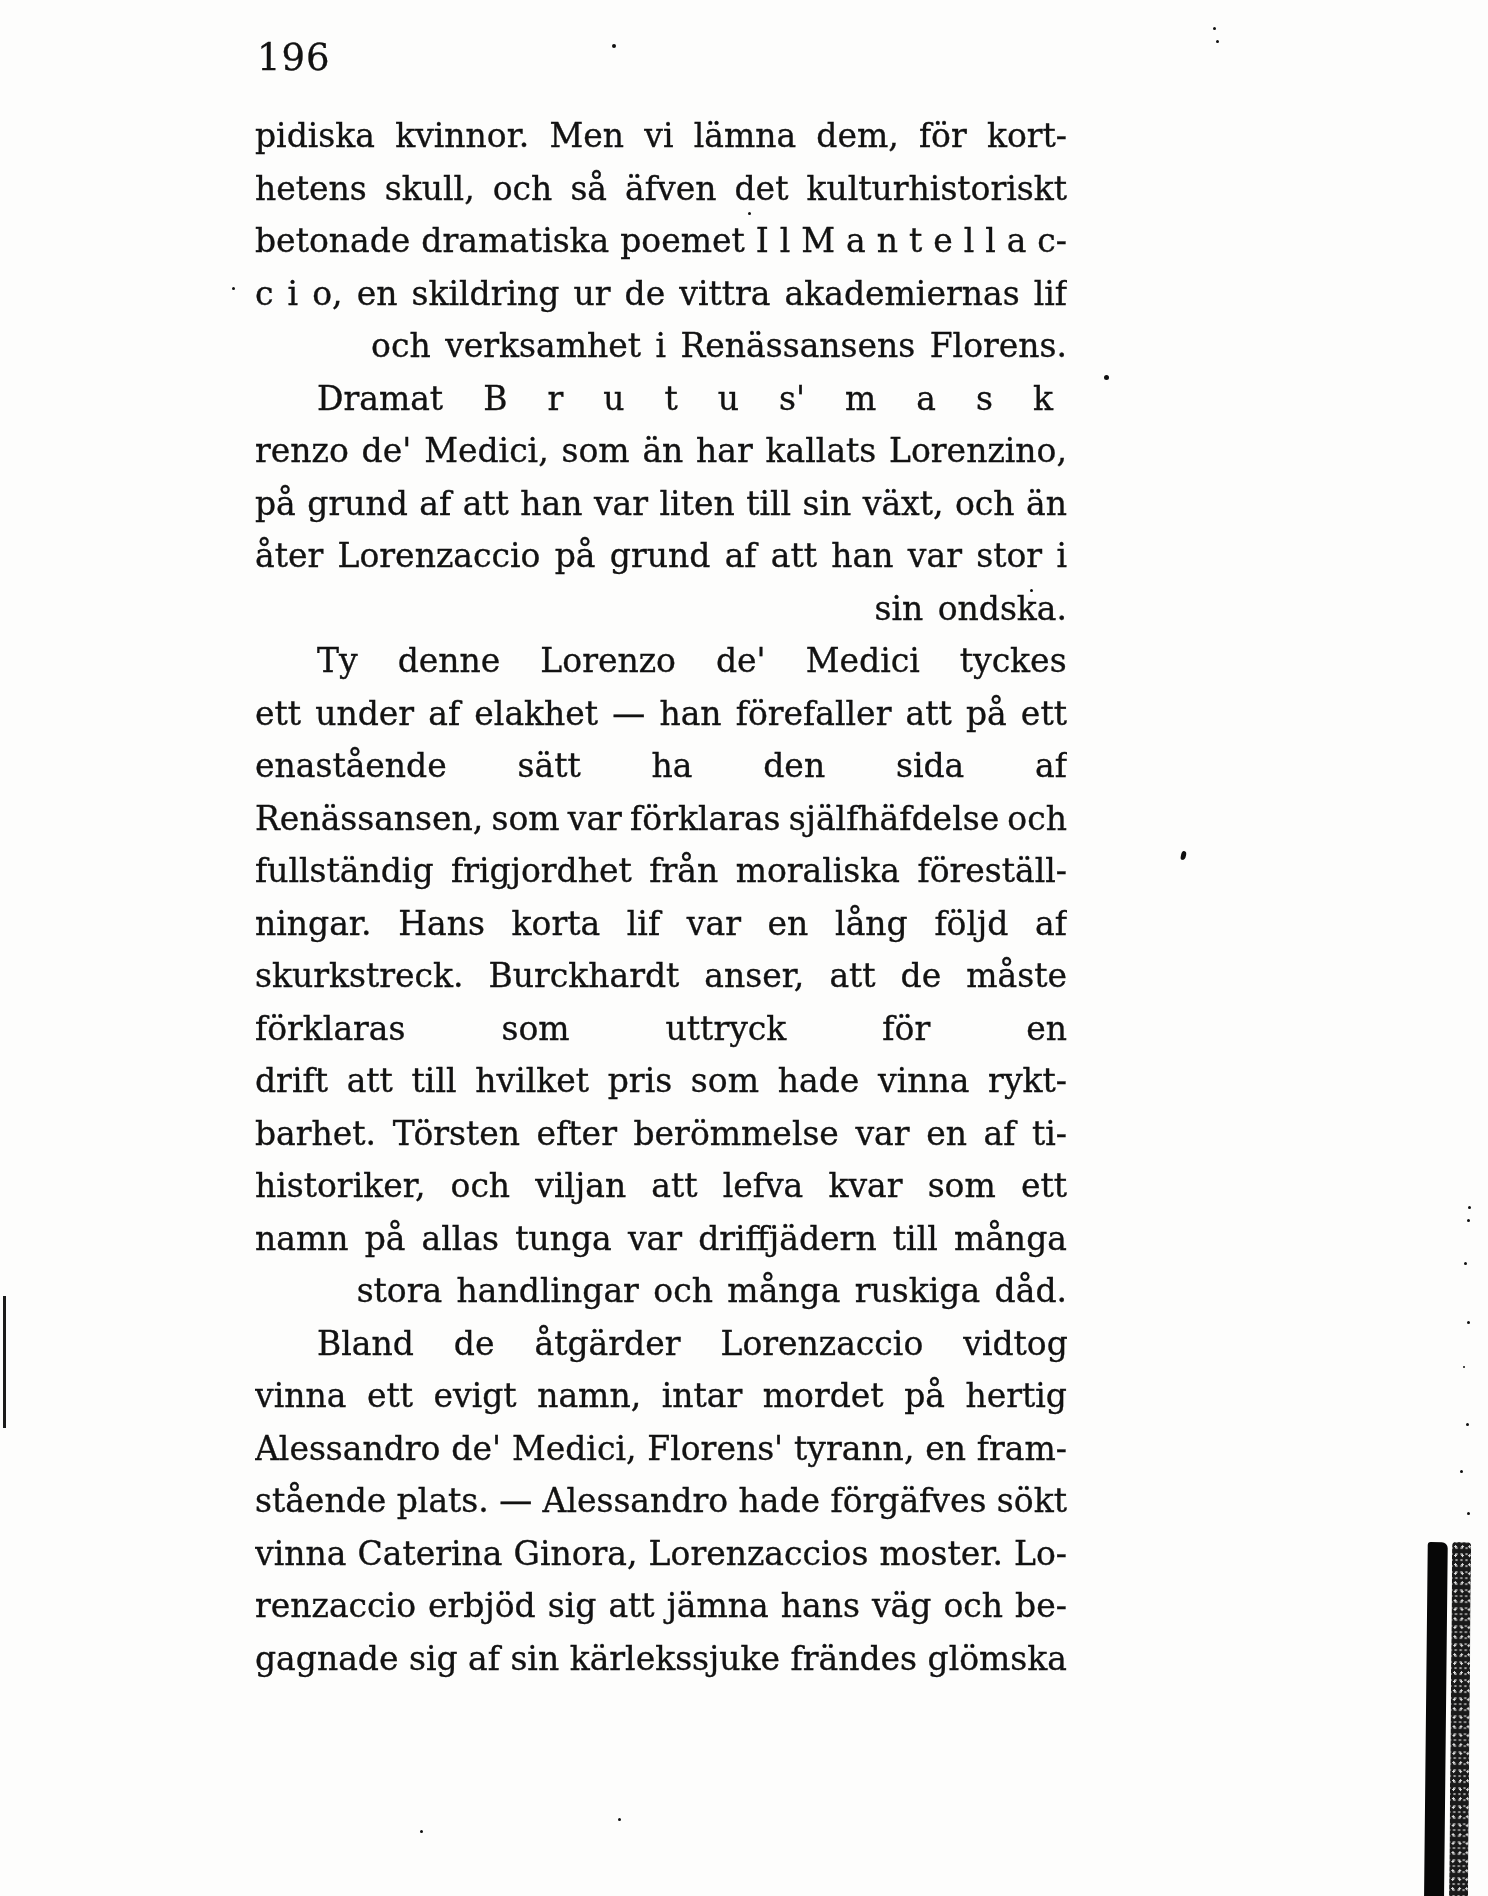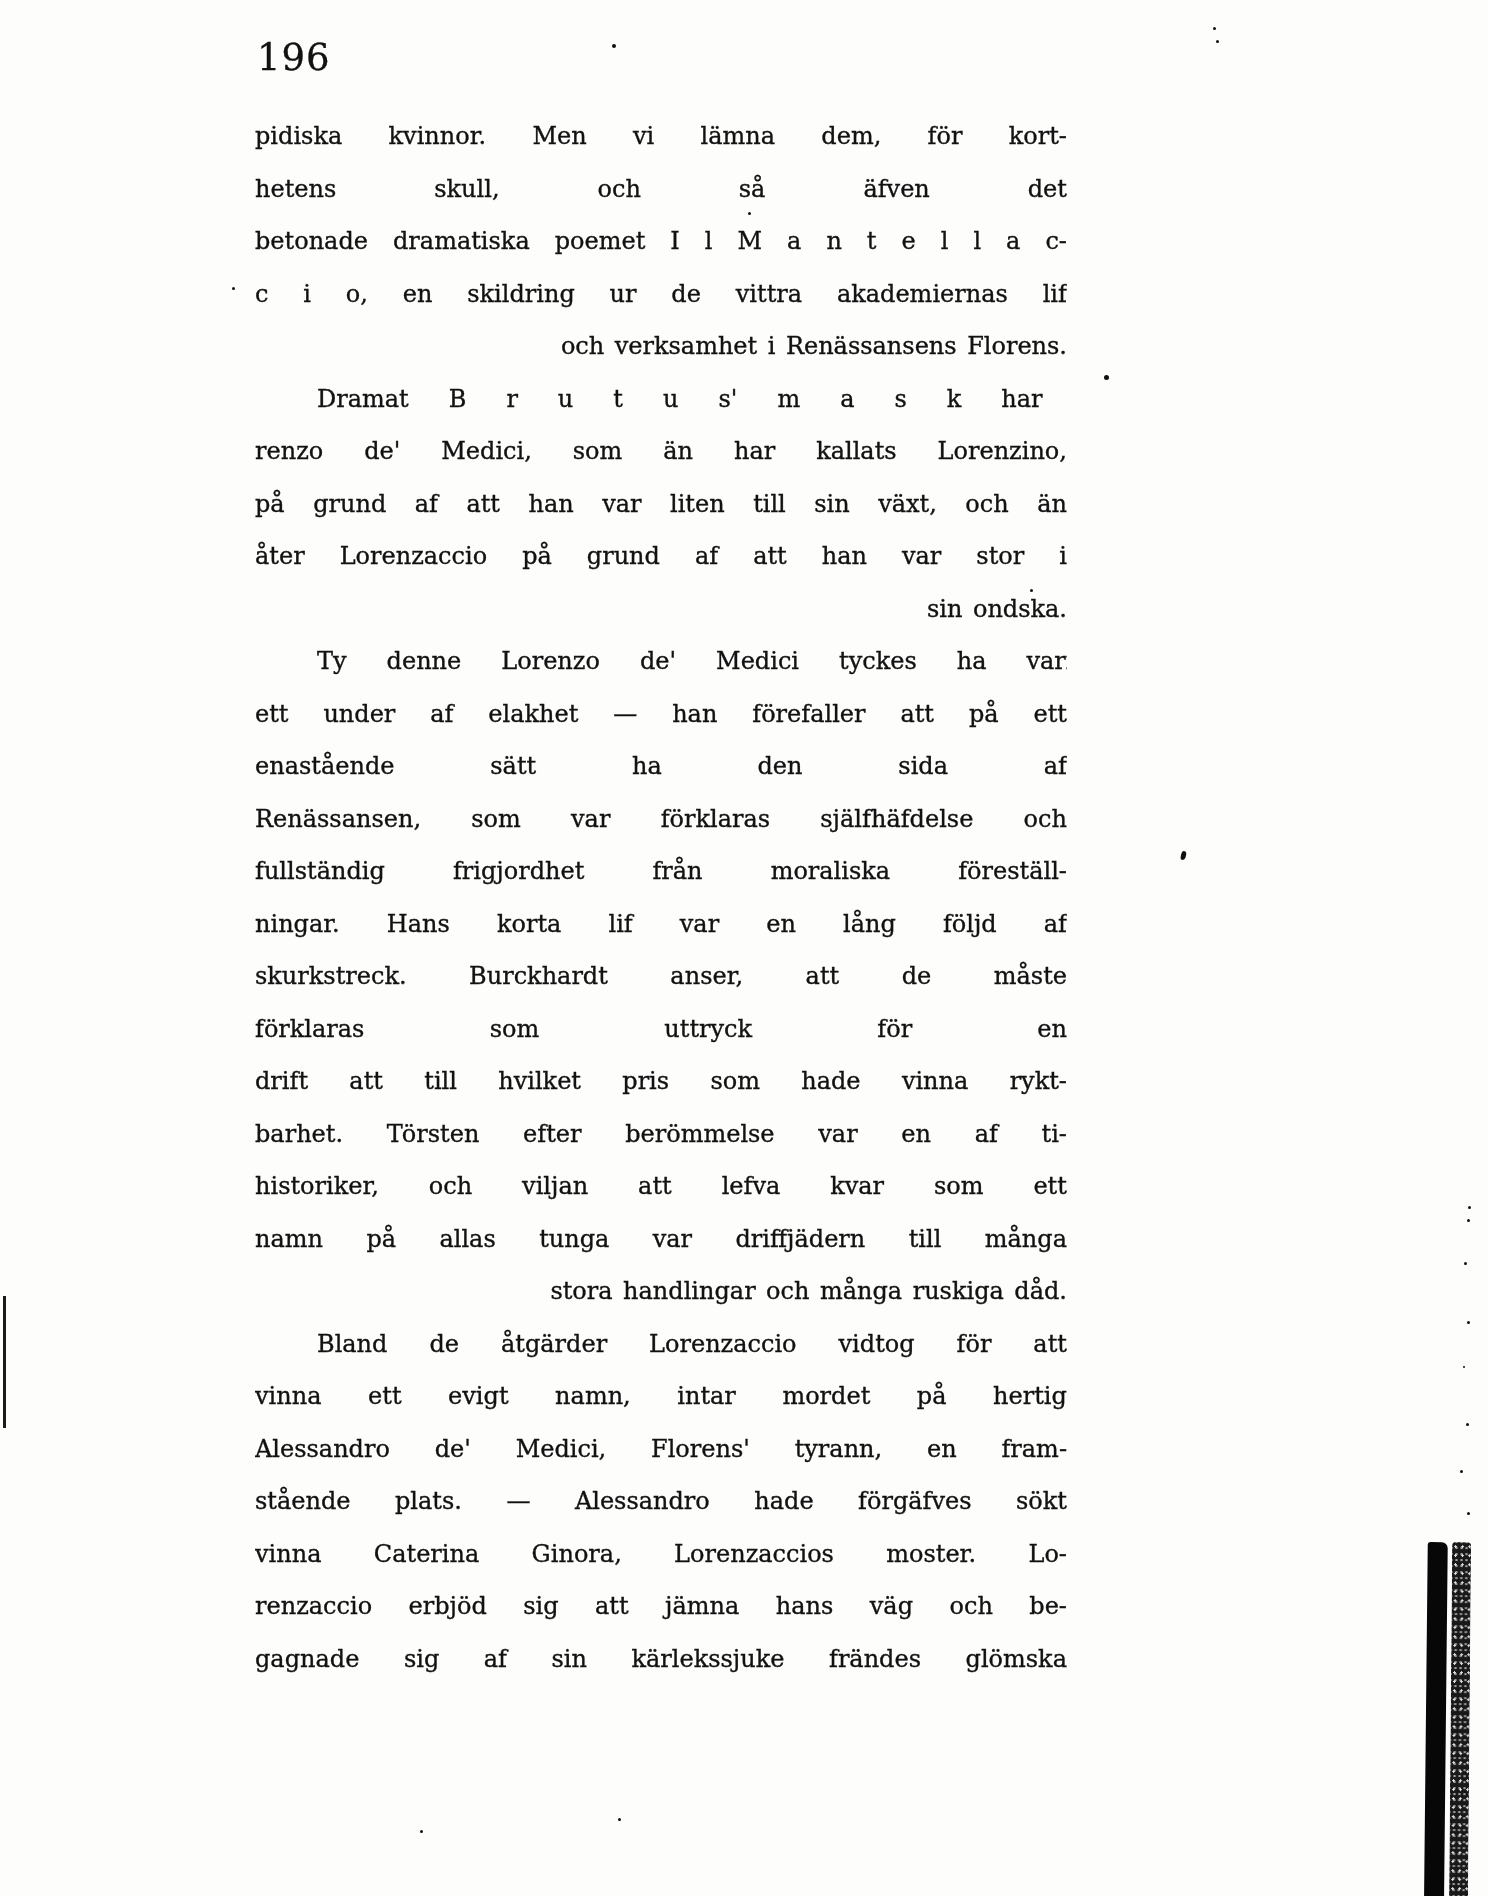--- a/index.html
+++ b/index.html
@@ -26,21 +26,21 @@
     color:var(--ink);
     -webkit-text-stroke:0.3px var(--ink);
   }
   .text-block{
     position:absolute;
     left:255px;top:110px;
     width:812px;
   }
   .line{
     height:52.5px;
-    font-size:24px;
+    font-size:33px;
     line-height:52.5px;
     color:var(--ink);
     -webkit-text-stroke:0.35px var(--ink);
     overflow:hidden;
     white-space:nowrap;
   }
   .line.just{
     display:flex;
     justify-content:space-between;
     align-items:baseline;
@@ -114,20 +114,21 @@
         <span class="w">för</span>
         <span class="w">kort-</span>
       </div>
       <div class="line just">
         <span class="w">hetens</span>
         <span class="w">skull,</span>
         <span class="w">och</span>
         <span class="w">så</span>
         <span class="w">äfven</span>
         <span class="w">det</span>
+        <span class="w">kulturhistoriskt</span>
       </div>
       <div class="line just">
         <span class="w">betonade</span>
         <span class="w">dramatiska</span>
         <span class="w">poemet</span>
         <span class="w">I</span>
         <span class="w">l</span>
         <span class="w">M</span>
         <span class="w">a</span>
         <span class="w">n</span>

